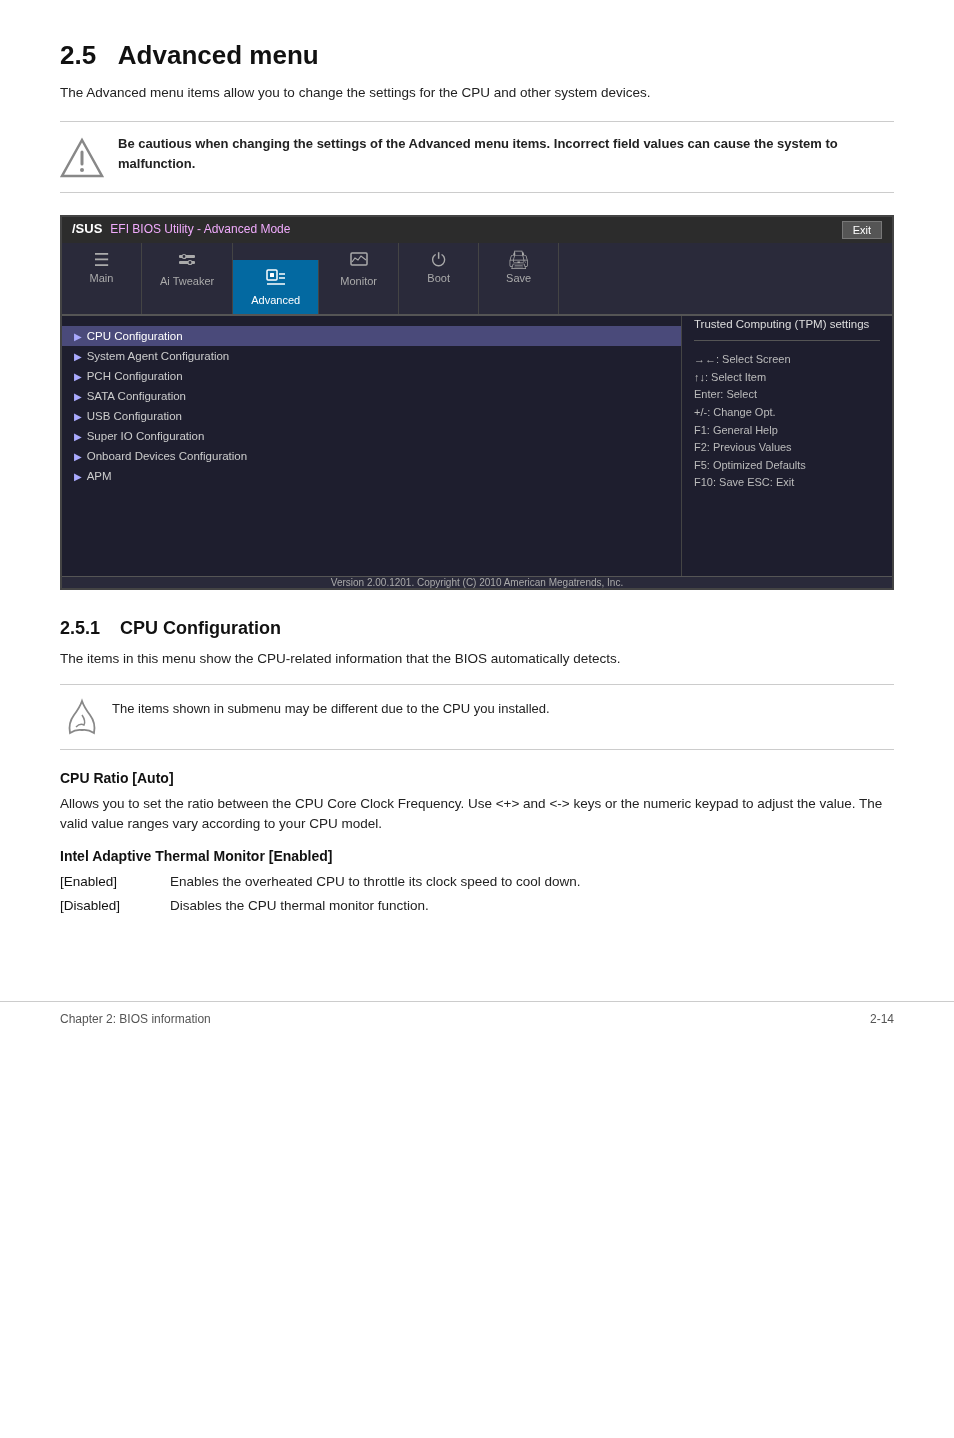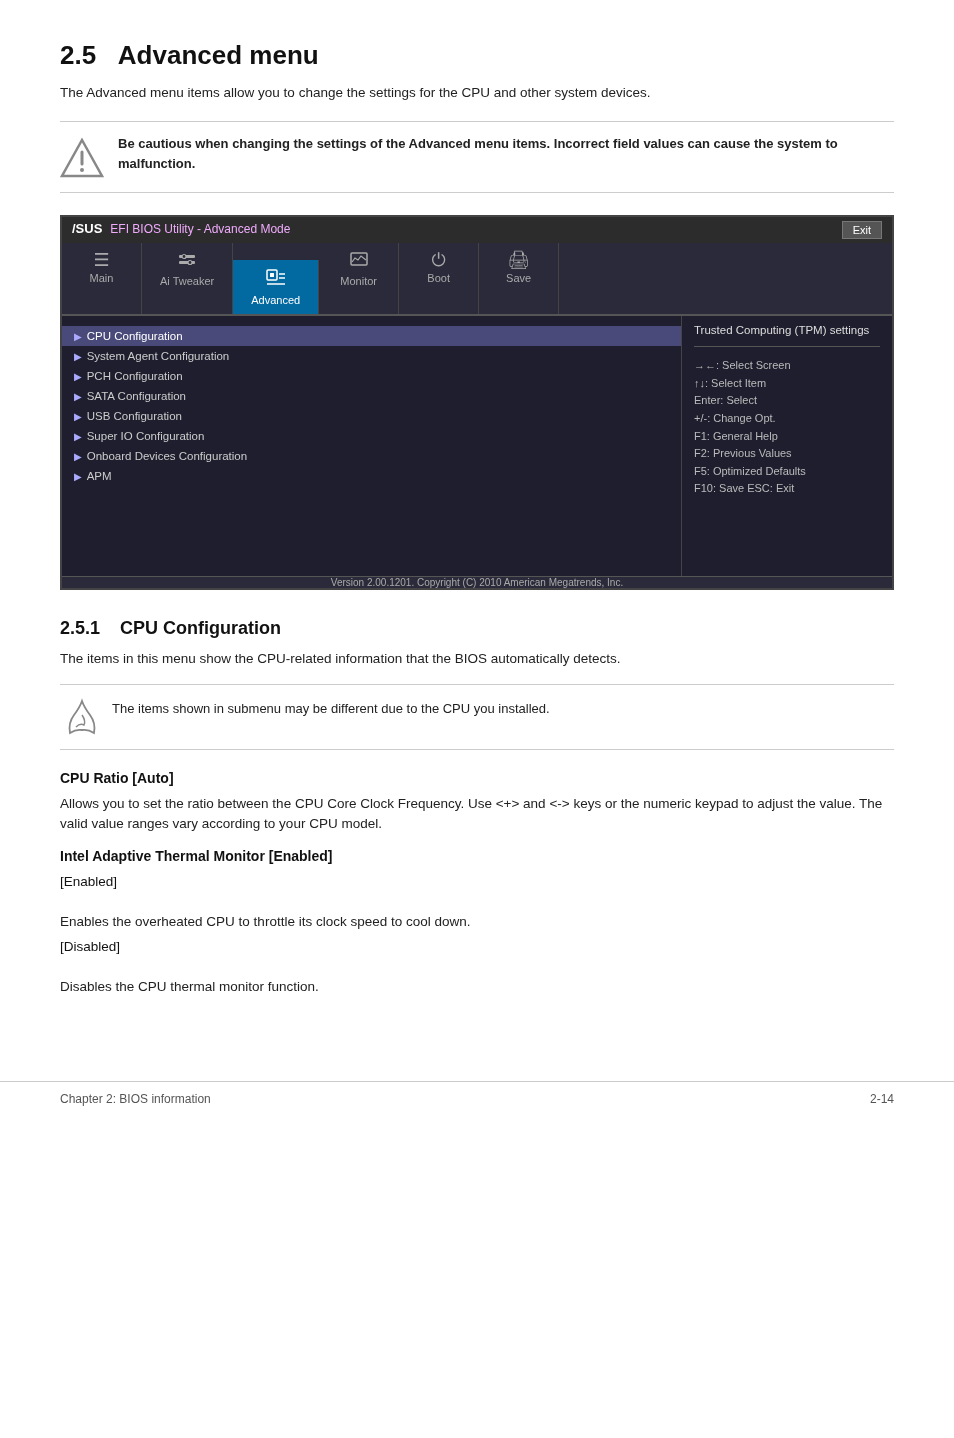--- a/index.html
+++ b/index.html
@@ -141,21 +141,21 @@
     }
 
     .bios-left {
       flex: 1;
       padding: 10px 0;
       border-right: 1px solid #444;
     }
 
     .bios-right {
       width: 210px;
-      padding: 8px 12px;
+      padding: 2px 12px;
       color: #bbb;
       font-size: 11px;
       font-family: Arial, sans-serif;
     }
 
     .bios-menu-item {
       display: flex;
       align-items: center;
       padding: 4px 12px;
       color: #ccc;
@@ -258,21 +258,20 @@
     .option-table {
       margin-bottom: 14px;
     }
 
     .option-row {
       display: flex;
       gap: 20px;
       font-size: 13.5px;
       margin-bottom: 4px;
       line-height: 1.5;
-      flex-direction: column;
     }
 
     .option-key {
       min-width: 90px;
       color: #111;
     }
 
     .option-val {
       color: #222;
     }

